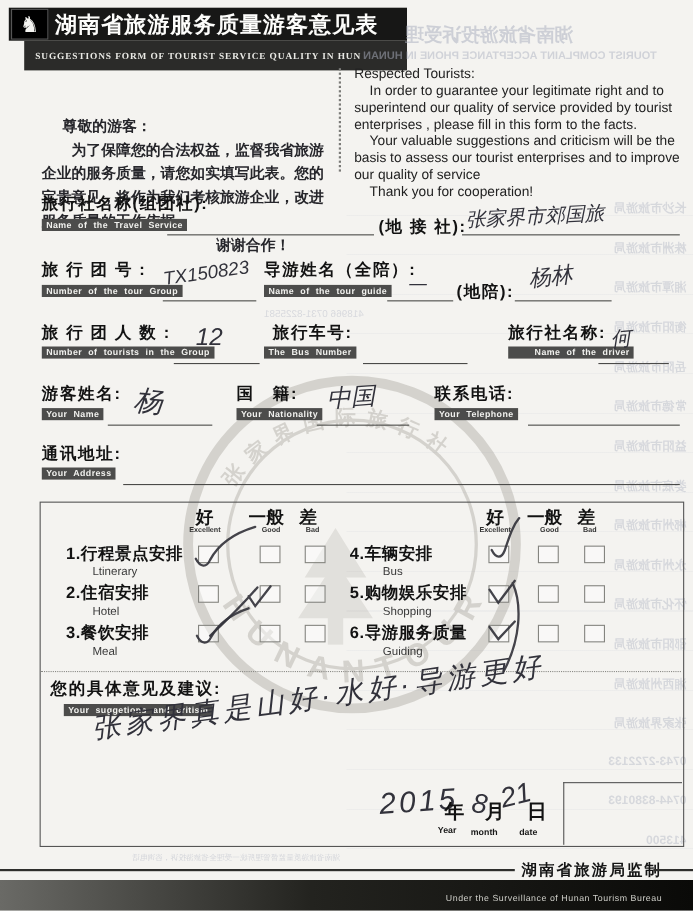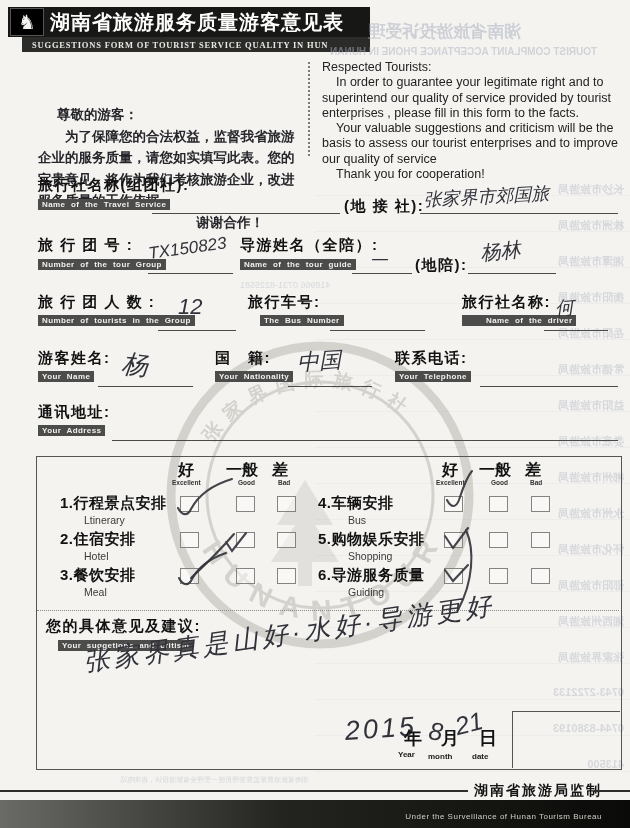--- a/index.html
+++ b/index.html
@@ -4,21 +4,21 @@
 <style>
   html,body{margin:0;padding:0;}
   .page{position:relative;width:630px;height:828px;background:#f4f3f0;overflow:hidden;
         font-family:"Liberation Sans",sans-serif;color:#1a1a1a;}
   .abs{position:absolute;}
   
   .titlebar{left:8px;top:7px;width:362px;height:30px;background:#171716;display:flex;align-items:center;}
   .logobox{width:32px;height:26px;margin:2px;background:#000;color:#f5f5f2;font-size:20px;
            display:flex;align-items:center;justify-content:center;border:1px solid #555;}
   .maintitle{color:#fdfdfb;font-weight:bold;font-size:20px;letter-spacing:1px;margin-left:4px;white-space:nowrap;}
-  .subbar{left:22px;top:37px;width:338px;height:15px;background:#2b2b29;color:#e9e9e4;
+  .subbar{left:22px;top:37px;width:338px;height:27px;background:#2b2b29;color:#e9e9e4;
           font-family:"Liberation Serif",serif;font-weight:bold;font-size:8.5px;letter-spacing:.8px;
           display:flex;align-items:center;padding-left:10px;}
   
   .bleed{color:#aeb3c2;transform:scaleX(-1);white-space:nowrap;pointer-events:none;}
   .bleed-lines{left:315px;top:160px;width:315px;height:630px;opacity:.5;pointer-events:none;
      background:repeating-linear-gradient(to bottom,transparent 0,transparent 35px,rgba(140,150,175,.14) 35px,rgba(140,150,175,.14) 36px);}
   
   .cnintro{left:38px;top:60px;width:268px;font-size:13.5px;line-height:21.5px;color:#26262b;font-weight:bold;}
   .cnintro p{margin:0;}
   .cnintro .ind{text-indent:2em;}
@@ -135,21 +135,21 @@
   <div class="abs hand" style="left:372px;top:250px;font-size:16px;">—</div>
   <div class="abs cnlab" style="left:415px;top:256px;">(地陪):</div>
   <div class="abs wline" style="left:468px;top:273px;width:88px;"></div>
   <div class="abs hand" style="left:482px;top:240px;font-size:20px;transform:rotate(-6deg);">杨林</div>
 
   <div class="abs cnlab" style="left:38px;top:293px;">旅 行 团 人 数 :</div>
   <div class="abs entag" style="left:38px;top:315px;">Number of tourists in the Group</div>
   <div class="abs wline" style="left:158px;top:330px;width:78px;"></div>
   <div class="abs hand" style="left:178px;top:294px;font-size:22px;">12</div>
   <div class="abs cnlab" style="left:248px;top:293px;">旅行车号:</div>
-  <div class="abs entag" style="left:260px;top:315px;text-align:center;">The Bus Number</div>
+  <div class="abs entag" style="left:240px;top:315px;text-align:center;">The Bus Number</div>
   <div class="abs wline" style="left:330px;top:330px;width:95px;"></div>
   <div class="abs cnlab" style="left:462px;top:293px;">旅行社名称:</div>
   <div class="abs entag" style="left:462px;top:315px;padding-left:24px;">Name of the driver</div>
   <div class="abs wline" style="left:544px;top:330px;width:64px;"></div>
   <div class="abs hand" style="left:556px;top:296px;font-size:19px;transform:rotate(-5deg);">何</div>
 
   <div class="abs cnlab" style="left:38px;top:349px;">游客姓名:</div>
   <div class="abs entag" style="left:38px;top:371px;">Your Name</div>
   <div class="abs wline" style="left:98px;top:386px;width:95px;"></div>
   <div class="abs hand" style="left:120px;top:346px;font-size:26px;transform:rotate(6deg);">杨</div>

